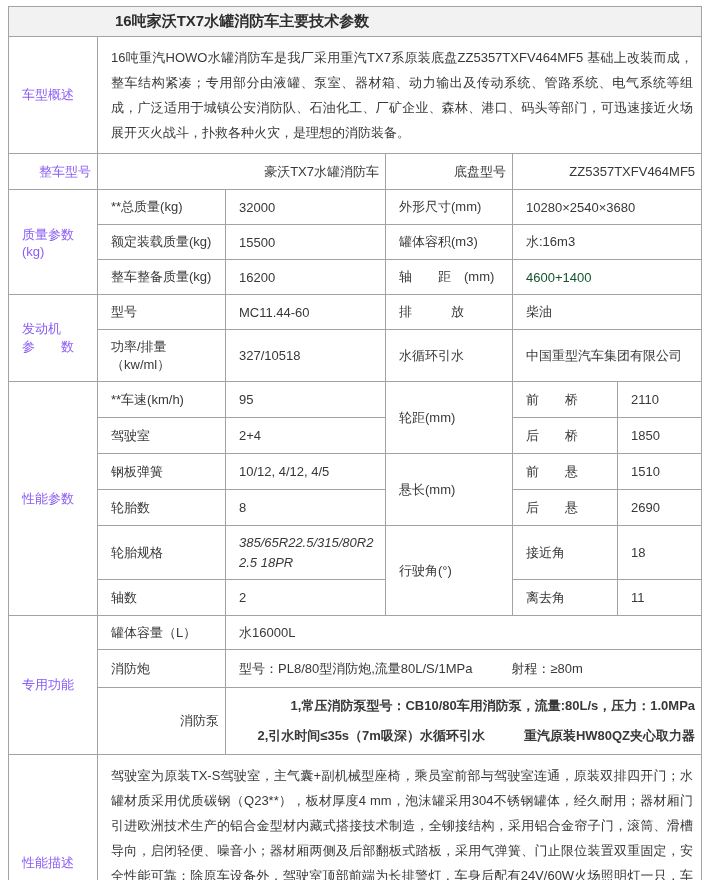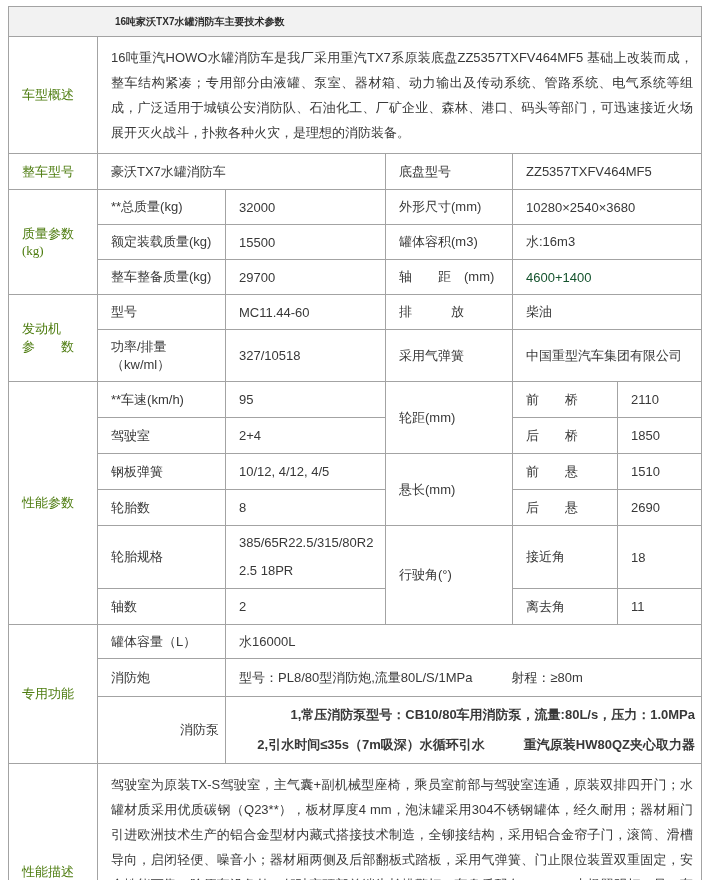--- a/index.html
+++ b/index.html
@@ -15,35 +15,35 @@
   td {
     border: 1px solid #a3a3a3;
     font-size: 13px; color: #383838;
     vertical-align: middle;
     padding: 3px 6px 3px 13px;
     white-space: pre-line;
     overflow: hidden;
   }
   td.title-cell {
     height: 30px; background: #f2f2f2;
-    font-size: 10px; font-weight: bold; color: #2d2d2d;
+    font-size: 15px; font-weight: bold; color: #2d2d2d;
     padding-left: 106px; white-space: nowrap;
   }
   td.para {
     line-height: 25px; padding: 8px 8px 8px 13px;
     text-align: justify;
     margin-top: 39px;
   }
-  td.section { color: #4d7c0f; font-family: Liberation Serif, serif; }
+  td.section { color: #8b5cf6; }
   td.teal { color: #14532d; }
-  td.wrap { word-break: break-all; line-height: 28px; }
+  td.wrap { word-break: break-all; line-height: 20px; font-style: italic; }
   td.pump { line-height: 30px; font-weight: bold; }
   tr.r-title       { height: 30px; }
   tr.r-overview    { height: 98px; }
-  tr.r-model       { height: 36px; }
+  tr.r-model       { height: 36px; text-align: right; }
   tr.r-mass        { height: 35px; }
   tr.r-engine1     { height: 35px; }
   tr.r-engine2     { height: 52px; }
   tr.r-perf        { height: 36px; }
   tr.r-perf-tall   { height: 54px; margin-top: 33px; }
   tr.r-special1    { height: 34px; }
   tr.r-special2    { height: 38px; }
   tr.r-special3    { height: 56px; text-align: right; }
   tr.r-desc        { height: 150px; }
 </style>
@@ -87,38 +87,38 @@
     <td colspan="2">10280×2540×3680</td>
   </tr>
   <tr class="r-mass">
     <td>额定装载质量(kg)</td>
     <td>15500</td>
     <td>罐体容积(m3)</td>
     <td colspan="2">水:16m3</td>
   </tr>
   <tr class="r-mass">
     <td>整车整备质量(kg)</td>
-    <td>29700</td>
+    <td>16200</td>
     <td>轴　　距　(mm)</td>
     <td colspan="2" class="teal">4600+1400</td>
   </tr>
 
   <tr class="r-engine1">
     <td class="section" rowspan="2">发动机
 参　　数</td>
     <td>型号</td>
     <td>MC11.44-60</td>
     <td>排　　　放</td>
     <td colspan="2">柴油</td>
   </tr>
   <tr class="r-engine2">
     <td>功率/排量
 （kw/ml）</td>
     <td>327/10518</td>
-    <td>采用气弹簧</td>
+    <td>水循环引水</td>
     <td colspan="2">中国重型汽车集团有限公司</td>
   </tr>
 
   <tr class="r-perf">
     <td class="section" rowspan="6">性能参数</td>
     <td>**车速(km/h)</td>
     <td>95</td>
     <td rowspan="2">轮距(mm)</td>
     <td>前　　桥</td>
     <td>2110</td>

